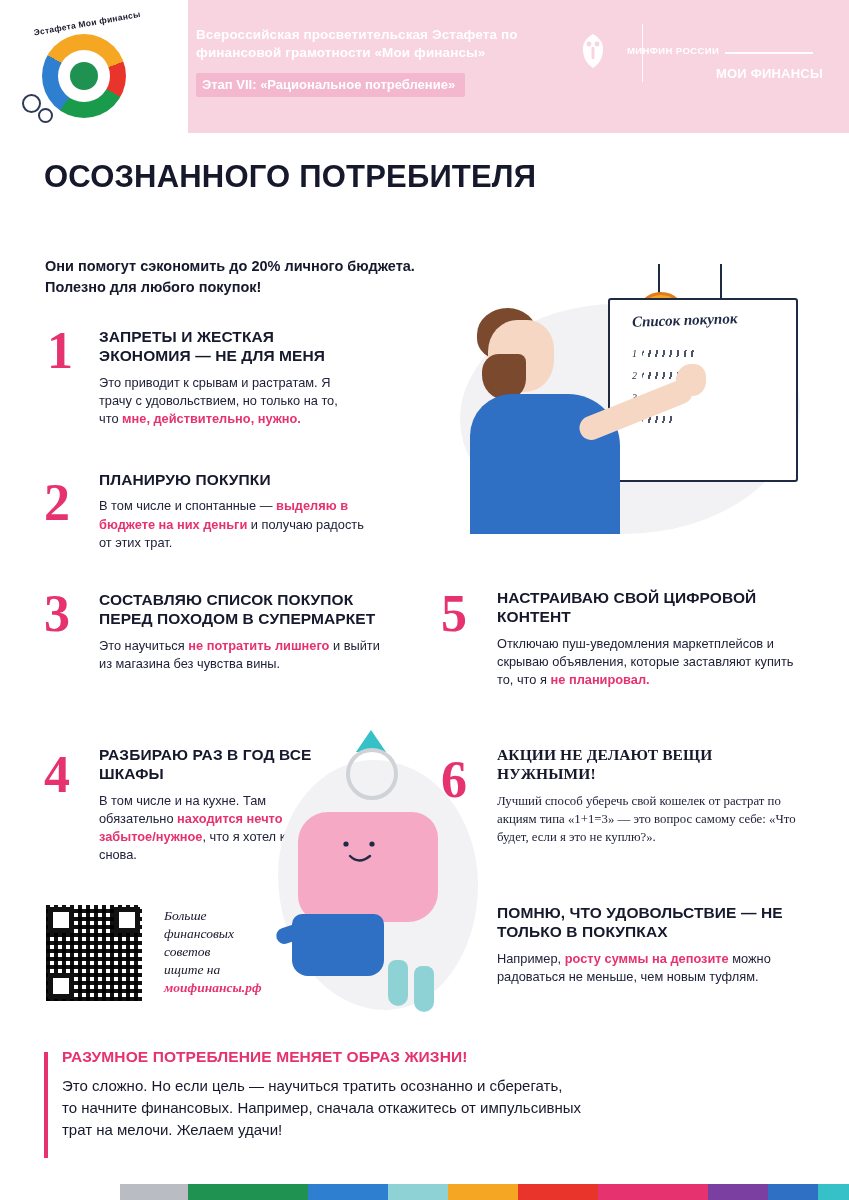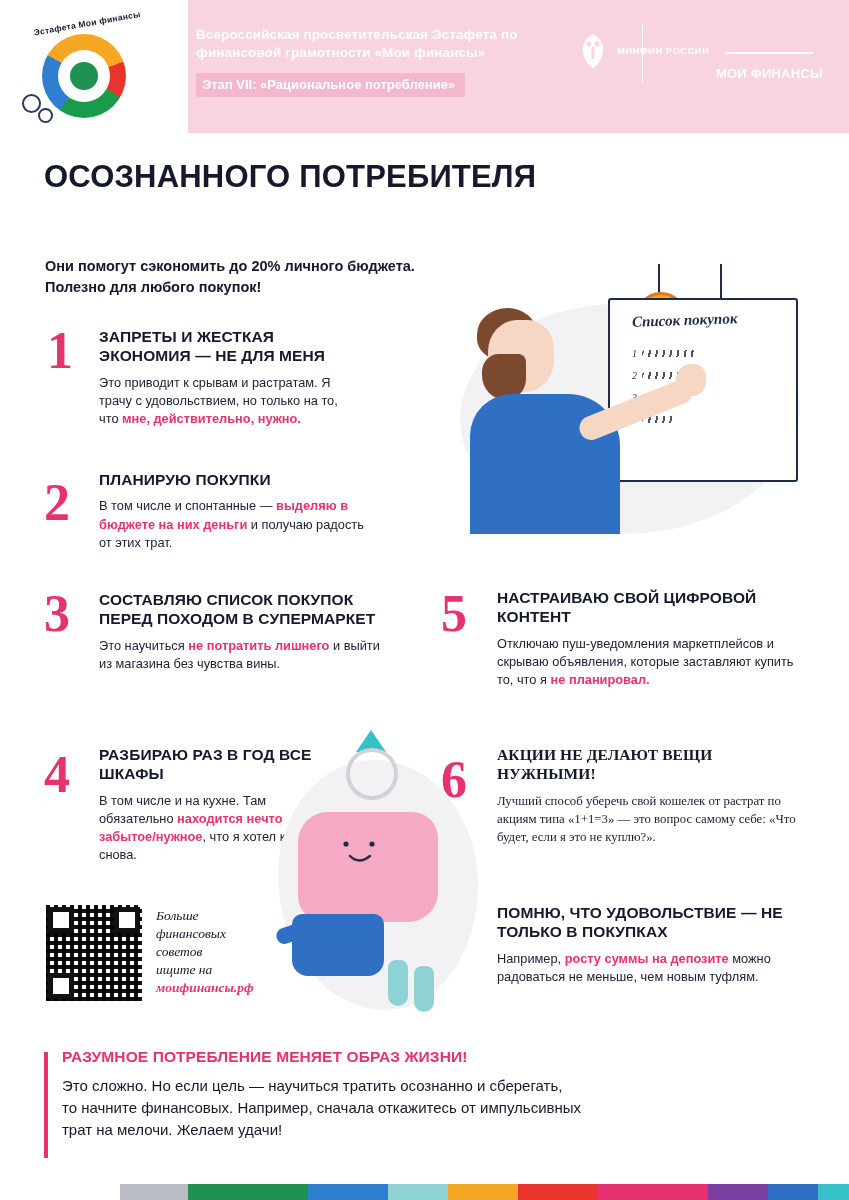--- a/index.html
+++ b/index.html
@@ -115,21 +115,21 @@
     left: 642px; top: 24px;
     width: 1px; height: 58px;
     background: #ffffff;
     opacity: .85;
   }
   .minfin {
     position: absolute;
     left: 578px; top: 30px;
     display: flex;
     align-items: center;
-    gap: 9px;
+    gap: 19px;
   }
   .minfin-emblem {
     width: 30px; height: 42px;
     position: relative;
   }
   .minfin-text {
     font-size: 9.5px;
     font-weight: bold;
     color: #ffffff;
     line-height: 1.35;
@@ -380,21 +380,21 @@
     border-radius: 8px 8px 10px 10px;
   }
   .sock-a { left: 120px; top: 230px; }
   .sock-b { left: 146px; top: 236px; }
 
   
   .qr-block {
     position: absolute;
     left: 46px; top: 905px;
     display: flex;
-    gap: 14px;
+    gap: 22px;
     align-items: flex-start;
   }
   .qr {
     width: 96px; height: 96px;
     background-color: #ffffff;
     background-image:
       repeating-linear-gradient(0deg, #111 0 4px, transparent 4px 8px),
       repeating-linear-gradient(90deg, #111 0 4px, transparent 4px 8px);
     background-blend-mode: multiply;
     position: relative;

